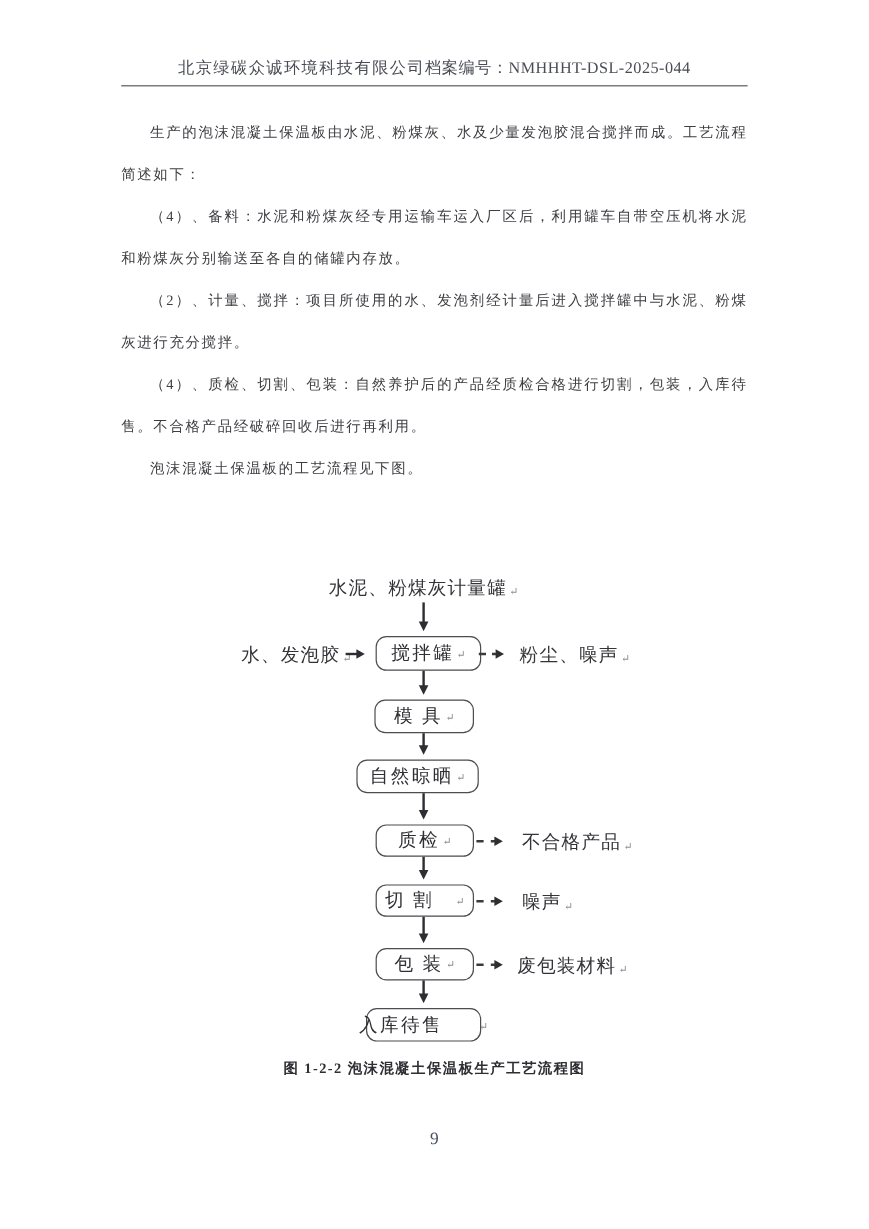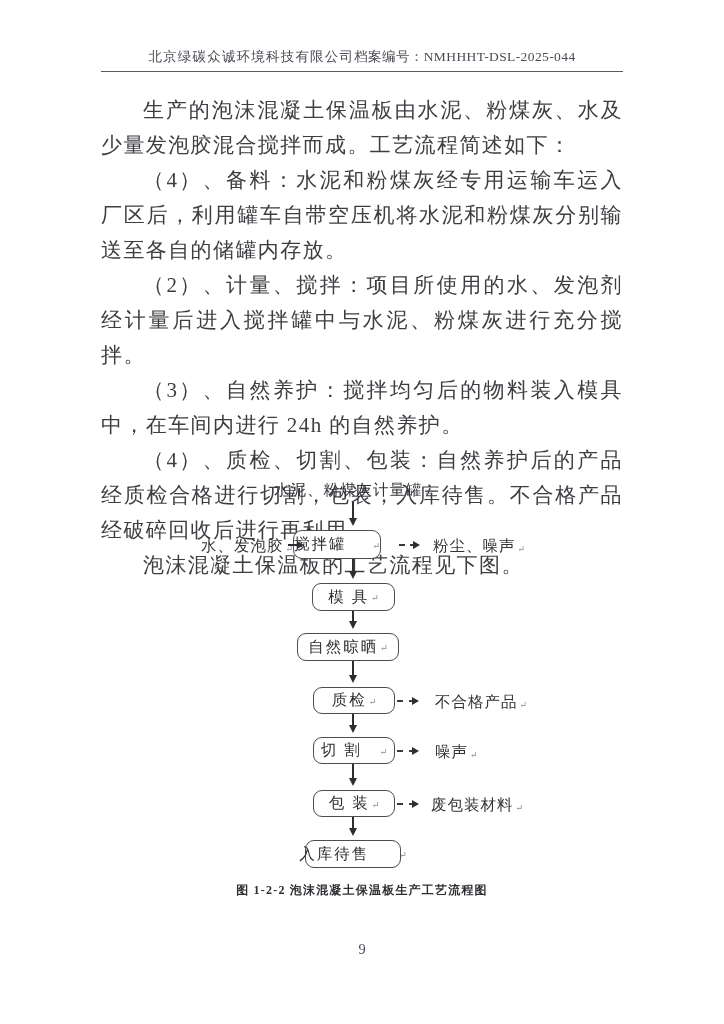--- a/index.html
+++ b/index.html
@@ -17,21 +17,21 @@
     position:absolute; left:101px; top:48px; width:522px;
     display:flex; justify-content:center; align-items:flex-end;
     padding-bottom:5px;
     border-bottom:1.6px solid #5a5a60;
     font-size:13.5px; letter-spacing:1.2px; color:#4a4c55;
   }
   .header .docno { letter-spacing:0.4px; }
   
   .content {
     position:absolute; left:101px; top:93px; width:522px;
-    font-size:21px; line-height:35px; letter-spacing:1.4px;
+    font-size:12px; line-height:35px; letter-spacing:1.4px;
     text-align:justify; color:#3d3d42;
   }
   .content p { text-indent:2em; margin:0; }
   
   .chart { position:absolute; left:101px; top:478px; width:522px; height:398px; }
   .fc-label { position:absolute; font-size:15.5px; letter-spacing:1px; color:#333338; white-space:nowrap; }
   .fc-top-label { left:0; width:504px; text-align:center; top:2px; }
   .fc-box {
     position:absolute;
     border:1.7px solid #4c4c52; border-radius:9px; background:#fff;
@@ -72,32 +72,31 @@
 
   <div class="header">
     <span>北京绿碳众诚环境科技有限公司</span>
     <span class="docno">档案编号：NMHHHT-DSL-2025-044</span>
   </div>
 
   <div class="content">
     <p>生产的泡沫混凝土保温板由水泥、粉煤灰、水及少量发泡胶混合搅拌而成。工艺流程简述如下：</p>
     <p>（4）、备料：水泥和粉煤灰经专用运输车运入厂区后，利用罐车自带空压机将水泥和粉煤灰分别输送至各自的储罐内存放。</p>
     <p>（2）、计量、搅拌：项目所使用的水、发泡剂经计量后进入搅拌罐中与水泥、粉煤灰进行充分搅拌。</p>
-    <p>（3）、自然养护：搅拌均匀后的物料装入模具中，在车间内进行 24h 的自然养护。</p>
     <p>（4）、质检、切割、包装：自然养护后的产品经质检合格进行切割，包装，入库待售。不合格产品经破碎回收后进行再利用。</p>
     <p>泡沫混凝土保温板的工艺流程见下图。</p>
   </div>
 
   <div class="chart">
 
     <div class="fc-label fc-top-label"><span>水泥、粉煤灰计量罐</span><span class="eol">↵</span></div>
 
     <div class="arrow-v" style="left:251px; top:24px; height:20px;"></div>
 
-    <div class="fc-box" style="left:192px; top:52px; width:88px; height:29px;justify-content:space-between;">
+    <div class="fc-box" style="left:212px; top:52px; width:88px; height:29px;">
         <span>搅拌罐</span>
         <span class="eol">↵</span>
       </div>
 
     <div class="fc-label" style="left:100px; top:58px; width:84px; text-align:left;"><span>水、发泡胶</span><span class="eol">↵</span></div>
     <div class="arrow-h" style="left:187px; top:66px; width:13px;"></div>
 
     <div class="arrow-h-dashed" style="left:298px; top:66px; width:17px;"></div>
     <div class="fc-label" style="left:332px; top:58px;"><span>粉尘、噪声</span><span class="eol">↵</span></div>
 

